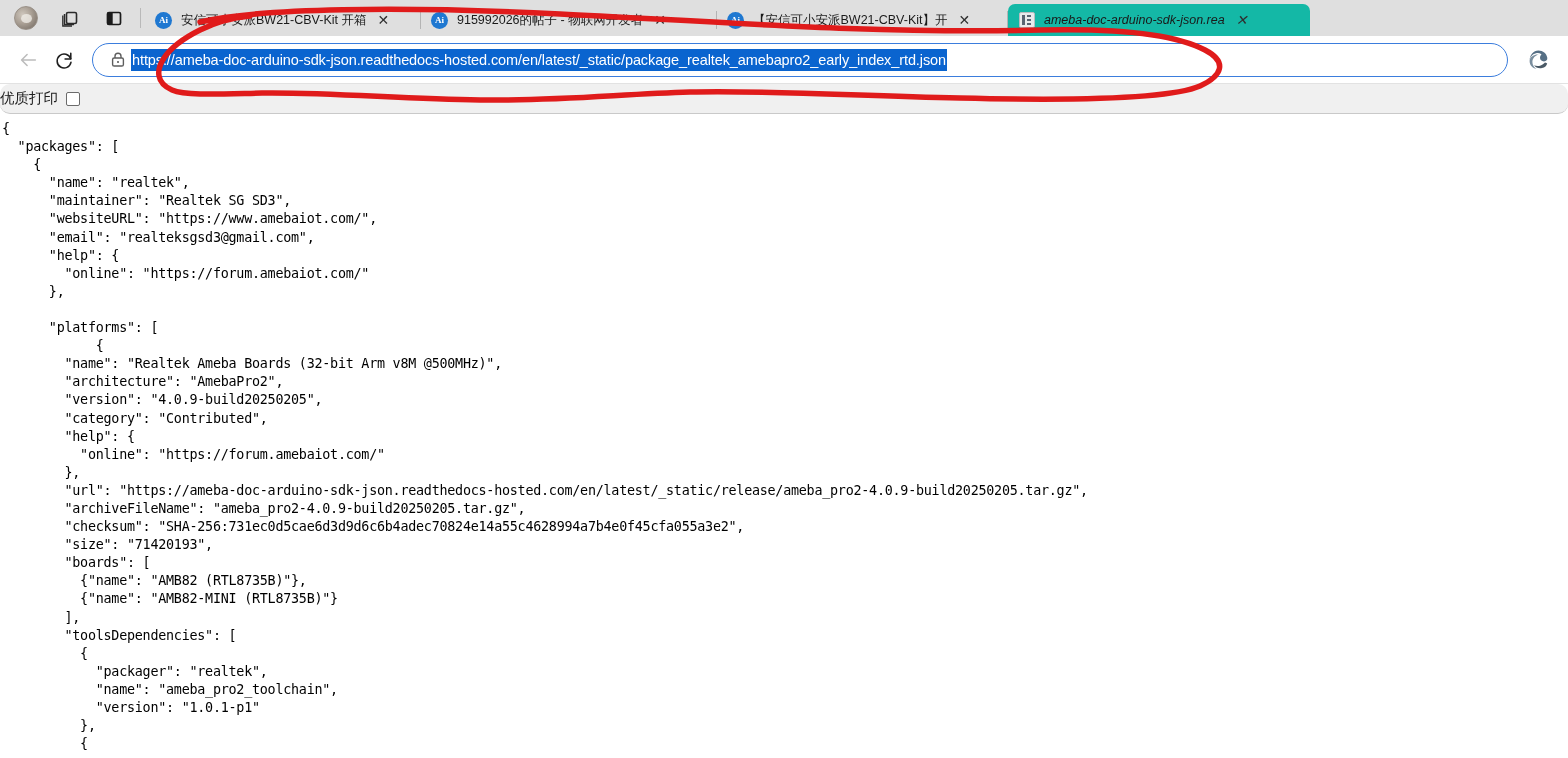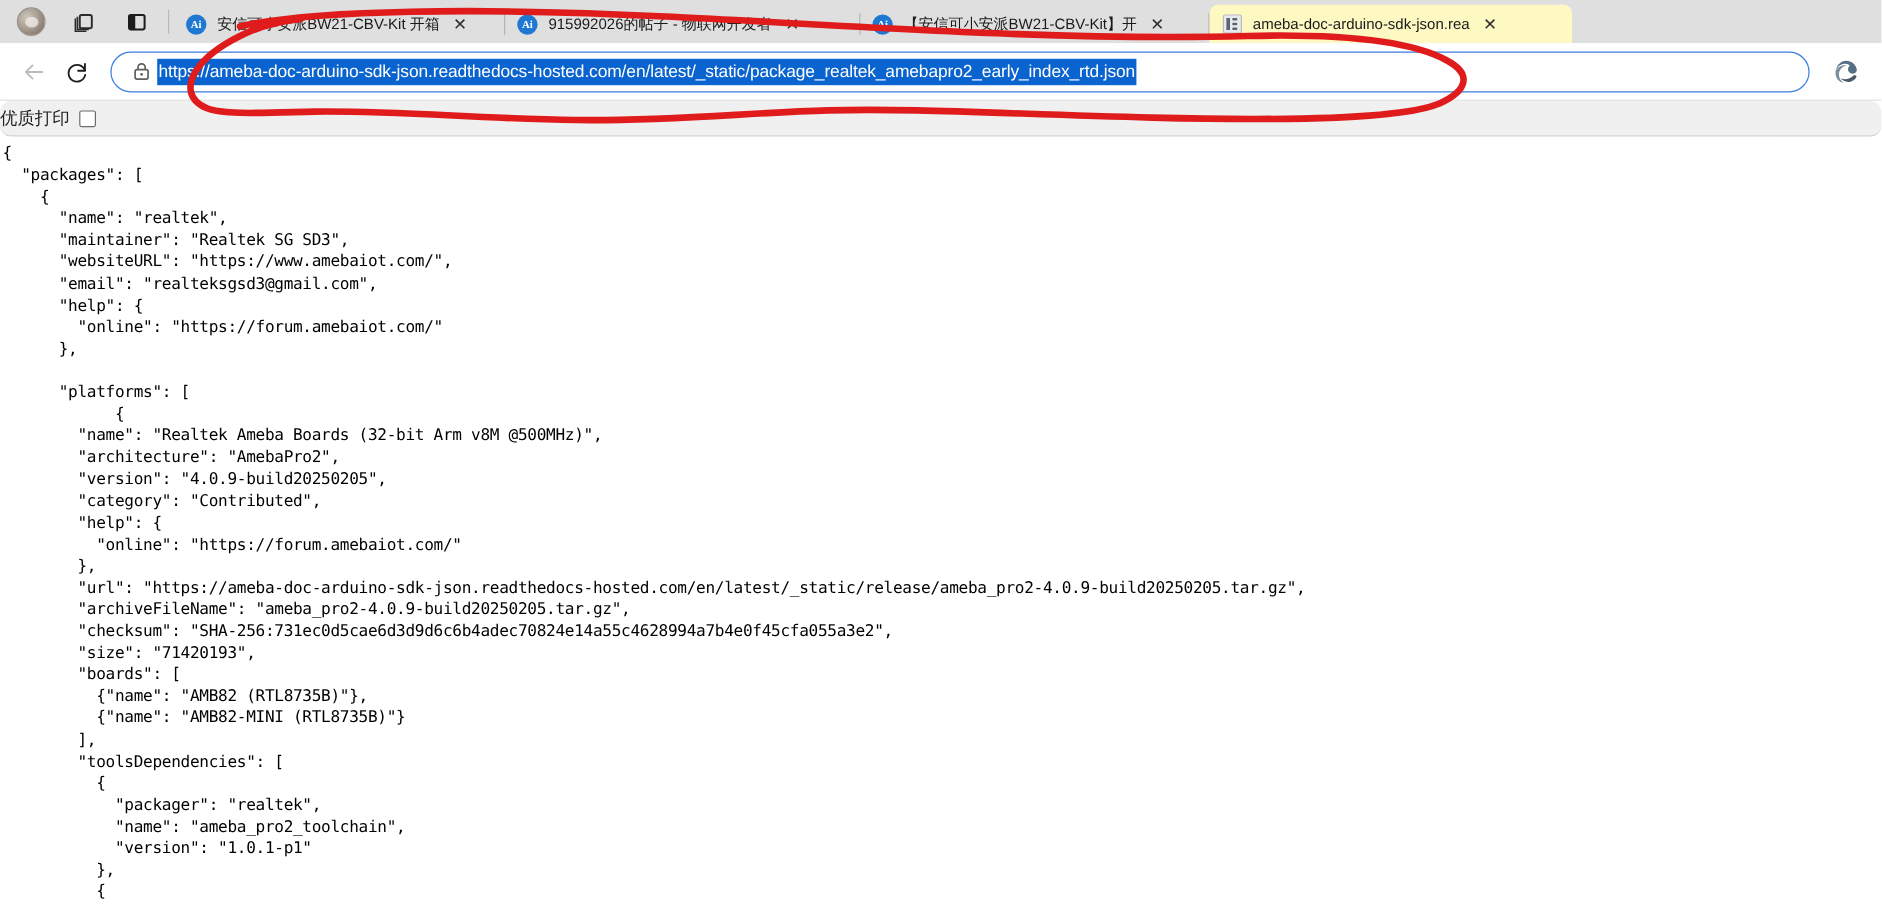--- a/index.html
+++ b/index.html
@@ -50,21 +50,21 @@
     padding: 0 6px 0 10px;
     border-radius: 7px 7px 0 0;
     font-size: 12.5px;
     color: #1a1a1a;
     white-space: nowrap;
     overflow: hidden;
     position: relative;
     margin-bottom: 0;
   }
   .tab.inactive { background: transparent; }
-  .tab.active { background: #fef9c3; }
+  .tab.active { background: #14b8a6; font-style: italic; }
   .tab .favicon {
     width: 17px; height: 17px; flex: 0 0 17px; margin-right: 9px;
     display: flex; align-items: center; justify-content: center;
   }
   .fav-ai {
     width: 17px; height: 17px; border-radius: 50%;
     background: #1f78d1;
     color: #fff; font-size: 9px; font-weight: bold;
     display: flex; align-items: center; justify-content: center;
     font-family: "Liberation Serif", serif;

